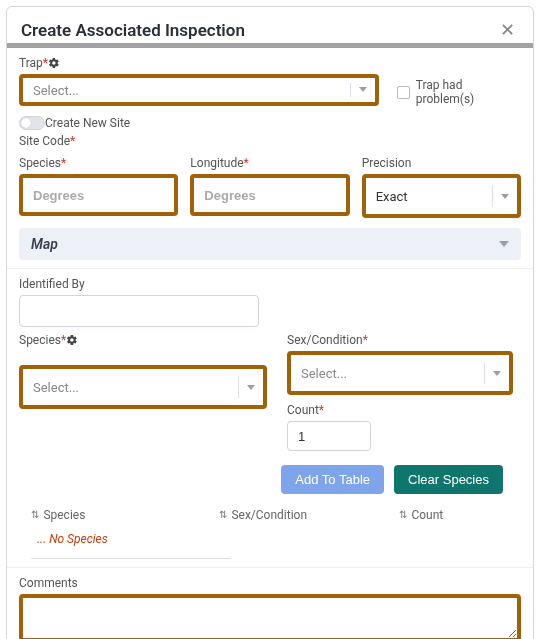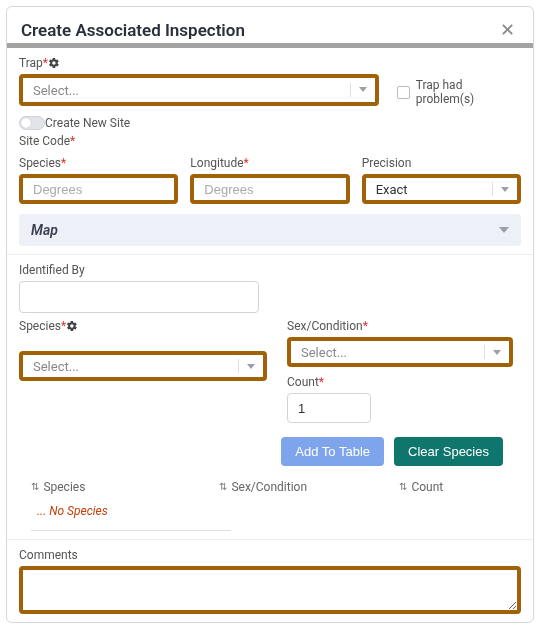--- a/index.html
+++ b/index.html
@@ -70,21 +70,21 @@
     color: #333;
     background: #fff;
   }
   .select {
     height: 32px;
     display: flex;
     align-items: center;
     justify-content: space-between;
     padding: 0 8px 0 10px;
   }
-  .select.sm { height: 30px; }
+  .select.sm { height: 44px; }
   .select .ph { color: #888; }
   .select .val { color: #333; }
   .chev-wrap {
     display: flex;
     align-items: center;
     padding-left: 8px;
     border-left: 1px solid #dcdfe6;
     height: 60%;
   }
   .chev {
@@ -93,22 +93,23 @@
     border-right: 4px solid transparent;
     border-top: 5px solid #9aa0aa;
   }
   .chev-lg {
     width: 0; height: 0;
     border-left: 5px solid transparent;
     border-right: 5px solid transparent;
     border-top: 6px solid #9aa0aa;
   }
   .input {
-    height: 30px;
+    height: 42px;
     padding: 0 10px;
+    font-weight: bold;
   }
   .input::placeholder { color: #aaa; }
   .textarea {
     height: 48px;
     padding: 6px 10px;
     resize: vertical;
     display: block;
   }
   .trap-row {
     display: flex;

